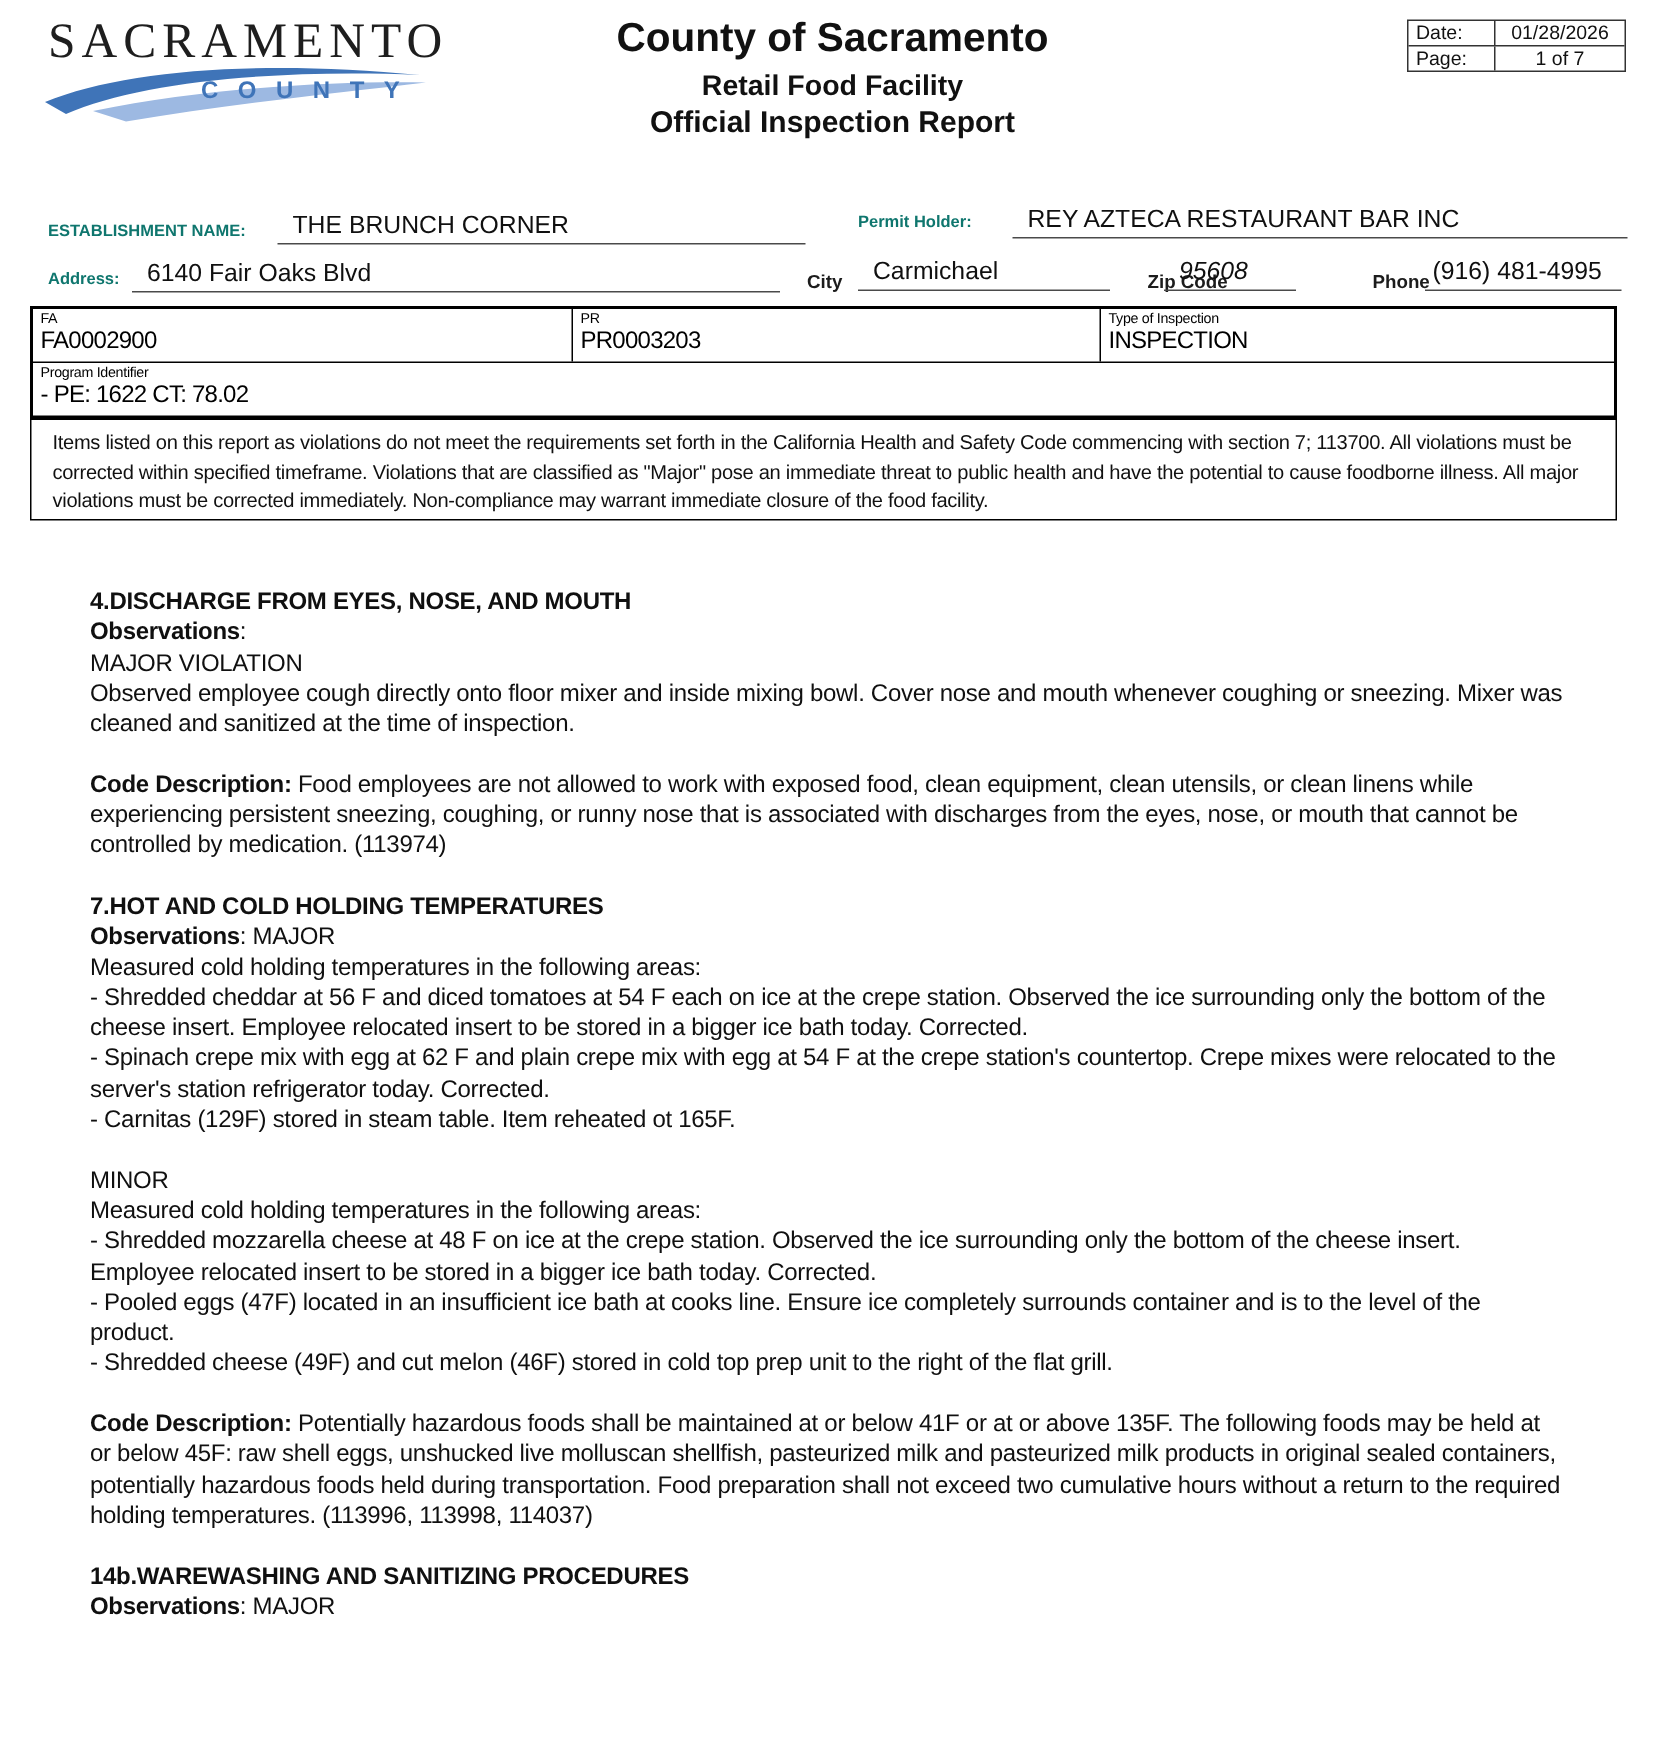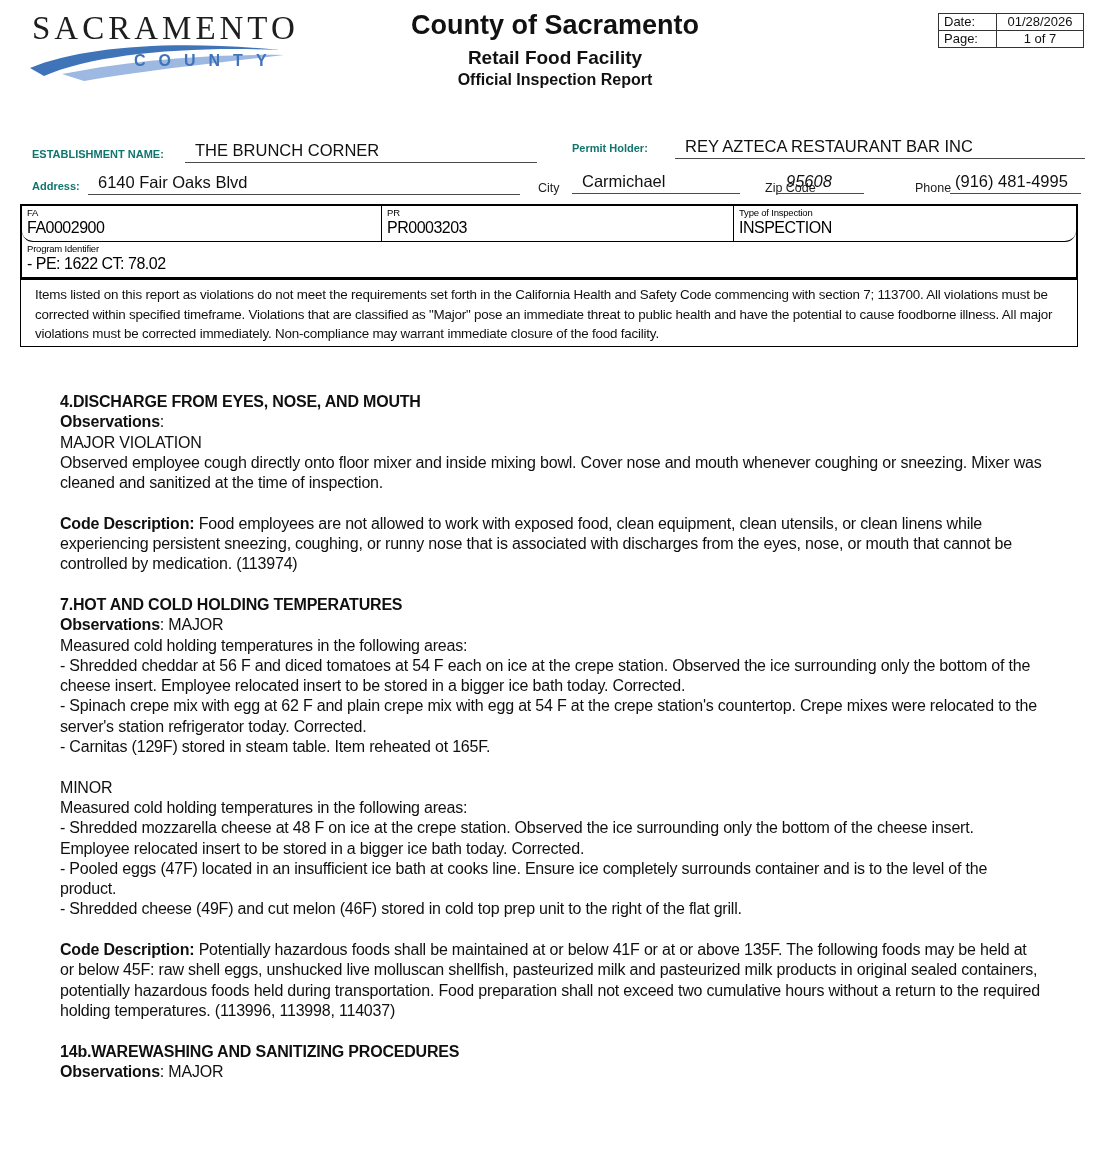--- a/index.html
+++ b/index.html
@@ -11,40 +11,40 @@
   .logo-word{position:absolute;left:4px;top:4px;font-family:"Liberation Serif",serif;
              font-size:33px;letter-spacing:4px;color:#1e1e1e;font-weight:400;}
   .logo-county{position:absolute;left:106px;top:46px;font-size:16px;font-weight:bold;
                letter-spacing:13px;color:#3f74b8;}
   .logo-swoosh{position:absolute;left:-2px;top:32px;}
 
   
   .titles{position:absolute;left:305px;top:10px;width:500px;text-align:center;}
   .title-main{font-size:27px;font-weight:bold;color:#111;}
   .title-sub1{font-size:19px;font-weight:bold;margin-top:6px;color:#111;}
-  .title-sub2{font-size:16px;font-weight:bold;margin-top:2px;color:#111;}
+  .title-sub2{font-size:20px;font-weight:bold;margin-top:2px;color:#111;}
 
   
   .meta{position:absolute;left:938px;top:13px;width:144px;border:1px solid #333;
         font-size:13px;color:#111;}
   .meta-row{display:flex;height:16px;line-height:15px;}
   .meta-row + .meta-row{border-top:1px solid #333;}
   .meta-label{width:52px;padding:0 0 0 5px;border-right:1px solid #333;}
   .meta-value{flex:1;text-align:center;}
 
   
   .flabel{position:absolute;font-size:11px;font-weight:bold;color:#0f766e;white-space:nowrap;}
-  .flabel-sm{position:absolute;font-size:12.5px;font-weight:normal;color:#1c1c1c;white-space:nowrap;}
+  .flabel-sm{position:absolute;font-size:12.5px;font-weight:bold;color:#1c1c1c;white-space:nowrap;}
   .fval{position:absolute;border-bottom:1.4px solid #4a4a4a;font-size:16.5px;color:#101010;
         padding:0 0 2px 10px;white-space:nowrap;}
 
   
   .fa-table{position:absolute;left:20px;top:204px;width:1058px;border:2px solid #000;
             box-sizing:border-box;color:#000;}
-  .fa-row1{display:flex;border-bottom:1.5px solid #000;border-radius:11px;}
+  .fa-row1{display:flex;border-bottom:1.5px solid #000;}
   .fa-cell{padding:1px 5px 4px 5px;box-sizing:border-box;}
   .fa-cell-1{width:360px;border-right:1px solid #000;}
   .fa-cell-2{width:352px;border-right:1px solid #000;}
   .fa-cell-3{flex:1;}
   .fa-minilabel{font-size:9.5px;letter-spacing:-0.2px;color:#000;}
   .fa-value{font-size:16px;letter-spacing:-0.5px;line-height:19px;}
   .fa-row2{padding:1px 5px 5px 5px;}
 
   
   .disclaimer{position:absolute;left:20px;top:277px;width:1058px;height:70px;

